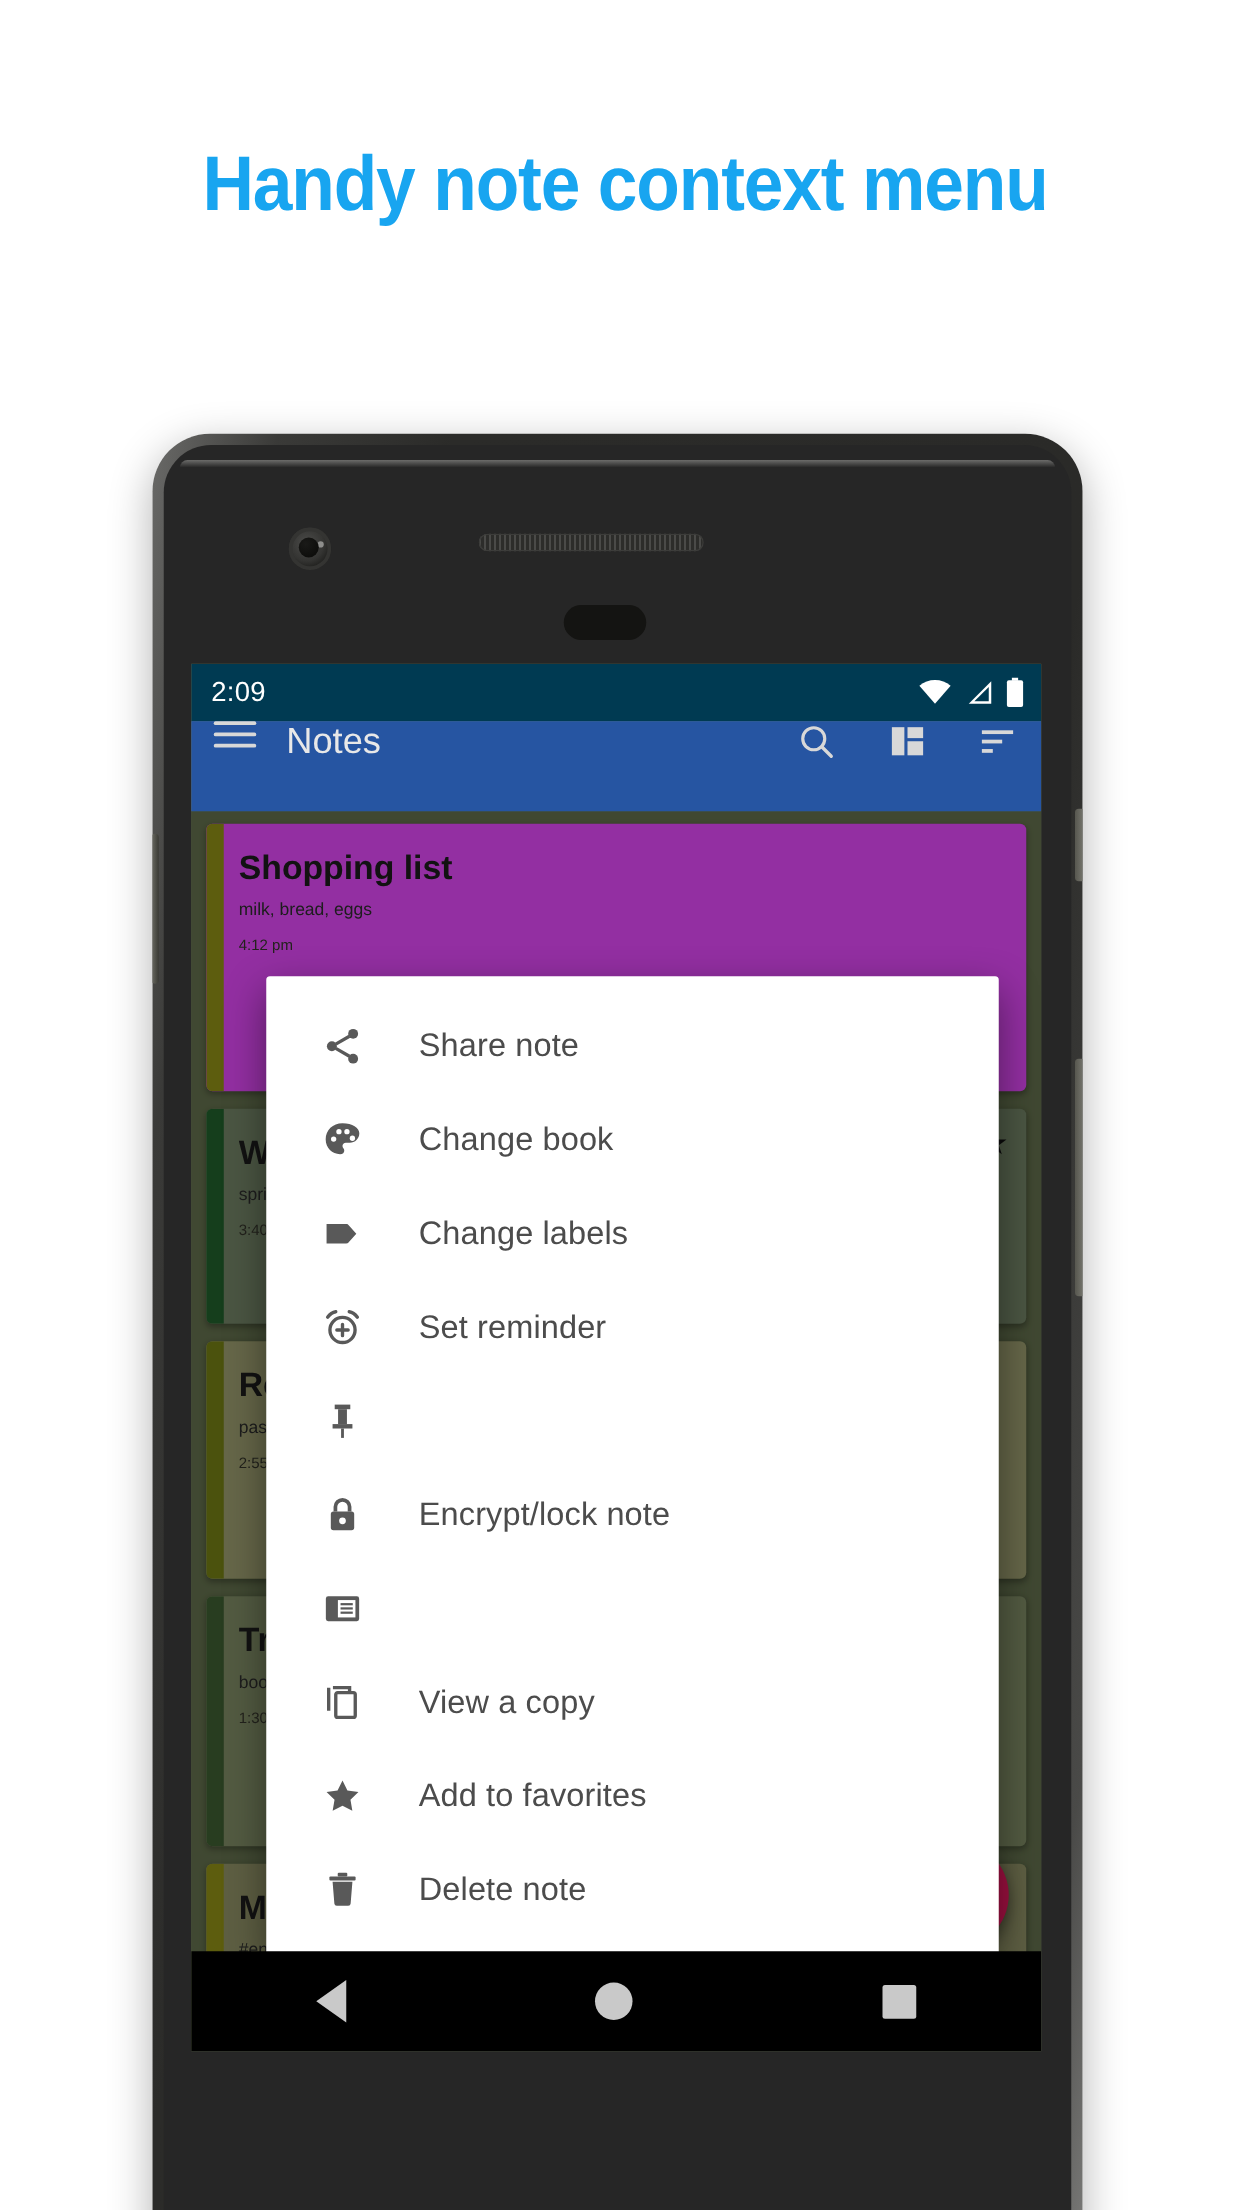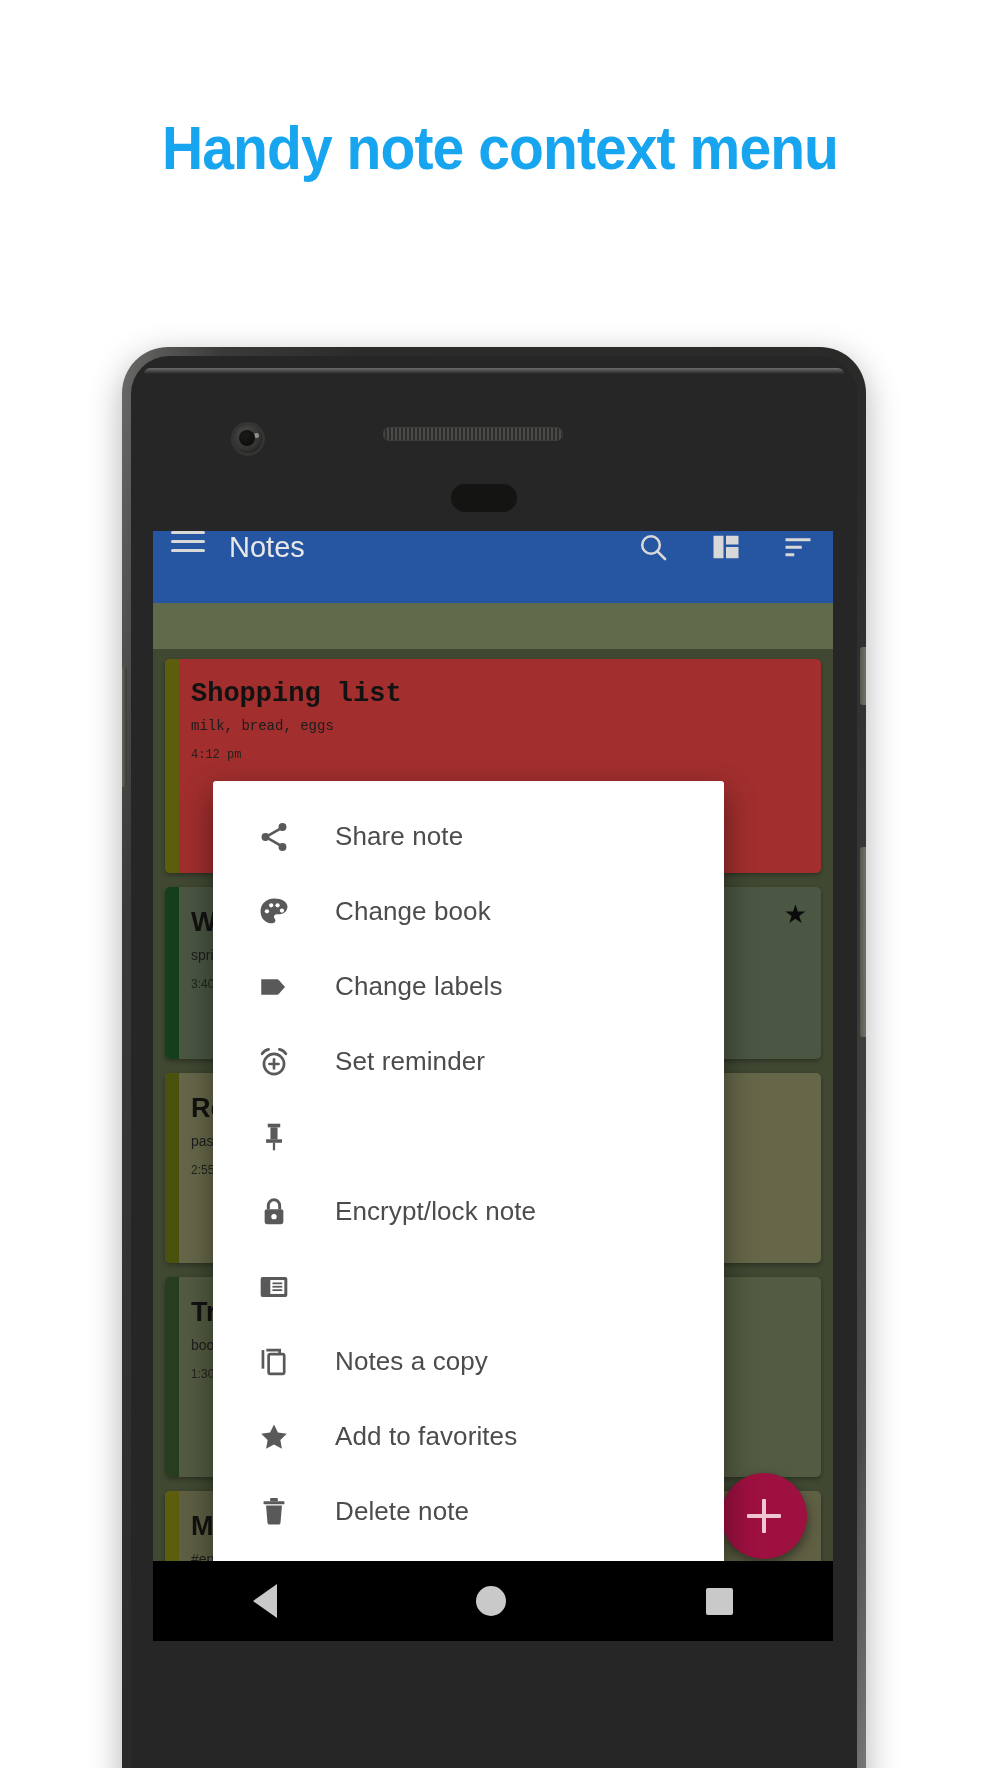--- a/index.html
+++ b/index.html
@@ -174,21 +174,21 @@
   .nav-back {
     width:0;height:0;border-top:17px solid transparent;border-bottom:17px solid transparent;
     border-right:24px solid #c9c9c9;
   }
   .nav-home { width:30px;height:30px;border-radius:50%;background:#c9c9c9; }
   .nav-recent { width:27px;height:27px;background:#c9c9c9; border-radius:2px; }
 
   
   .menu {
     position:absolute; left: 60px; top: 250px;
-    width: 511px;
+    width: 586px;
     background:#ffffff;
     border-radius: 3px;
     box-shadow: 0 12px 32px rgba(0,0,0,0.45);
     padding: 18px 0 16px 0;
     z-index: 7;
   }
   .menu-item {
     display:flex; align-items:center;
     height: 75px;
     padding: 0 0 0 42px;
@@ -235,20 +235,42 @@
     <div class="phone-inner">
       <div class="bezel-hairline"></div>
       <div class="camera">
           <span class="glint"></span>
         </div>
       <div class="speaker"></div>
       <div class="earpiece-pill"></div>
 
       <div class="screen">
 
+        <div class="statusbar">
+          <div class="status-time">2:09</div>
+          <div class="status-icons">
+            <span>
+              <svg width="26" height="20" viewBox="0 0 26 20">
+                  <path d="M13 19 L0.5 4.5 C4 1.6 8.4 0 13 0 C17.6 0 22 1.6 25.5 4.5 Z" fill="#fff"></path>
+                </svg>
+            </span>
+            <span>
+              <svg width="22" height="20" viewBox="0 0 22 20">
+                  <path d="M21 1 L21 19 L3 19 Z" fill="#fff"></path>
+                  <path d="M19 5.5 L19 17 L7.5 17 Z" fill="#003a52"></path>
+                </svg>
+            </span>
+            <span>
+              <svg width="14" height="24" viewBox="0 0 14 24">
+                  <rect x="4.5" y="0" width="5" height="2.6" fill="#fff"></rect>
+                  <rect x="0.5" y="2.2" width="13" height="21.3" rx="1.6" fill="#fff"></rect>
+                </svg>
+            </span>
+          </div>
+        </div>
 
         <div class="appbar">
           <div class="hamburger">
             <span></span>
               <span></span>
               <span></span>
           </div>
           <div class="appbar-title">Notes</div>
           <div class="appbar-actions">
             <span>
@@ -268,21 +290,21 @@
               <svg width="30" height="30" viewBox="0 0 24 24">
                 <rect x="2" y="5" width="20" height="2.4" fill="#d8d8d8"></rect>
                 <rect x="2" y="11" width="13" height="2.4" fill="#d8d8d8"></rect>
                 <rect x="2" y="17" width="7" height="2.4" fill="#d8d8d8"></rect>
               </svg>
             </span>
           </div>
         </div>
 
         <div class="noteslist">
-          <div class="note-card" style="background:#ef4444;height:214px;font-family:Liberation Mono, monospace;">
+          <div class="note-card" style="background:#d946ef;height:214px;">
             <div class="stripe" style="background:#8a8a16;"></div>
             <div class="note-title">Shopping list</div>
             <div class="note-body">milk, bread, eggs</div>
             <div class="note-time">4:12 pm</div>
           </div>
           <div class="note-card" style="background:#6f7f63;height:172px;">
             <div class="stripe" style="background:#1f5c2a;"></div>
             <div class="note-star">★</div>
             <div class="note-title">Work ideas</div>
             <div class="note-body">sprint planning notes</div>
@@ -396,21 +418,21 @@
           </div>
 
           <div class="menu-item">
             <span class="menu-icon">
               <svg width="34" height="34" viewBox="0 0 24 24" fill="none" stroke="#595959" stroke-width="1.9">
                 <path d="M6.6 3.6H16v2.5"></path>
                 <path d="M4.2 3.6v13.1"></path>
                 <rect x="8.2" y="6.4" width="11" height="14" rx="1.1"></rect>
               </svg>
             </span>
-            <span class="menu-label">Notes a copy</span>
+            <span class="menu-label">View a copy</span>
           </div>
 
           <div class="menu-item">
             <span class="menu-icon">
               <svg width="34" height="34" viewBox="0 0 24 24">
                 <path d="M12 3.1l2.78 5.64 6.22.9-4.5 4.39 1.06 6.2L12 17.3 6.44 20.23l1.06-6.2L3 9.64l6.22-.9z" fill="#595959"></path>
               </svg>
             </span>
             <span class="menu-label">Add to favorites</span>
           </div>

